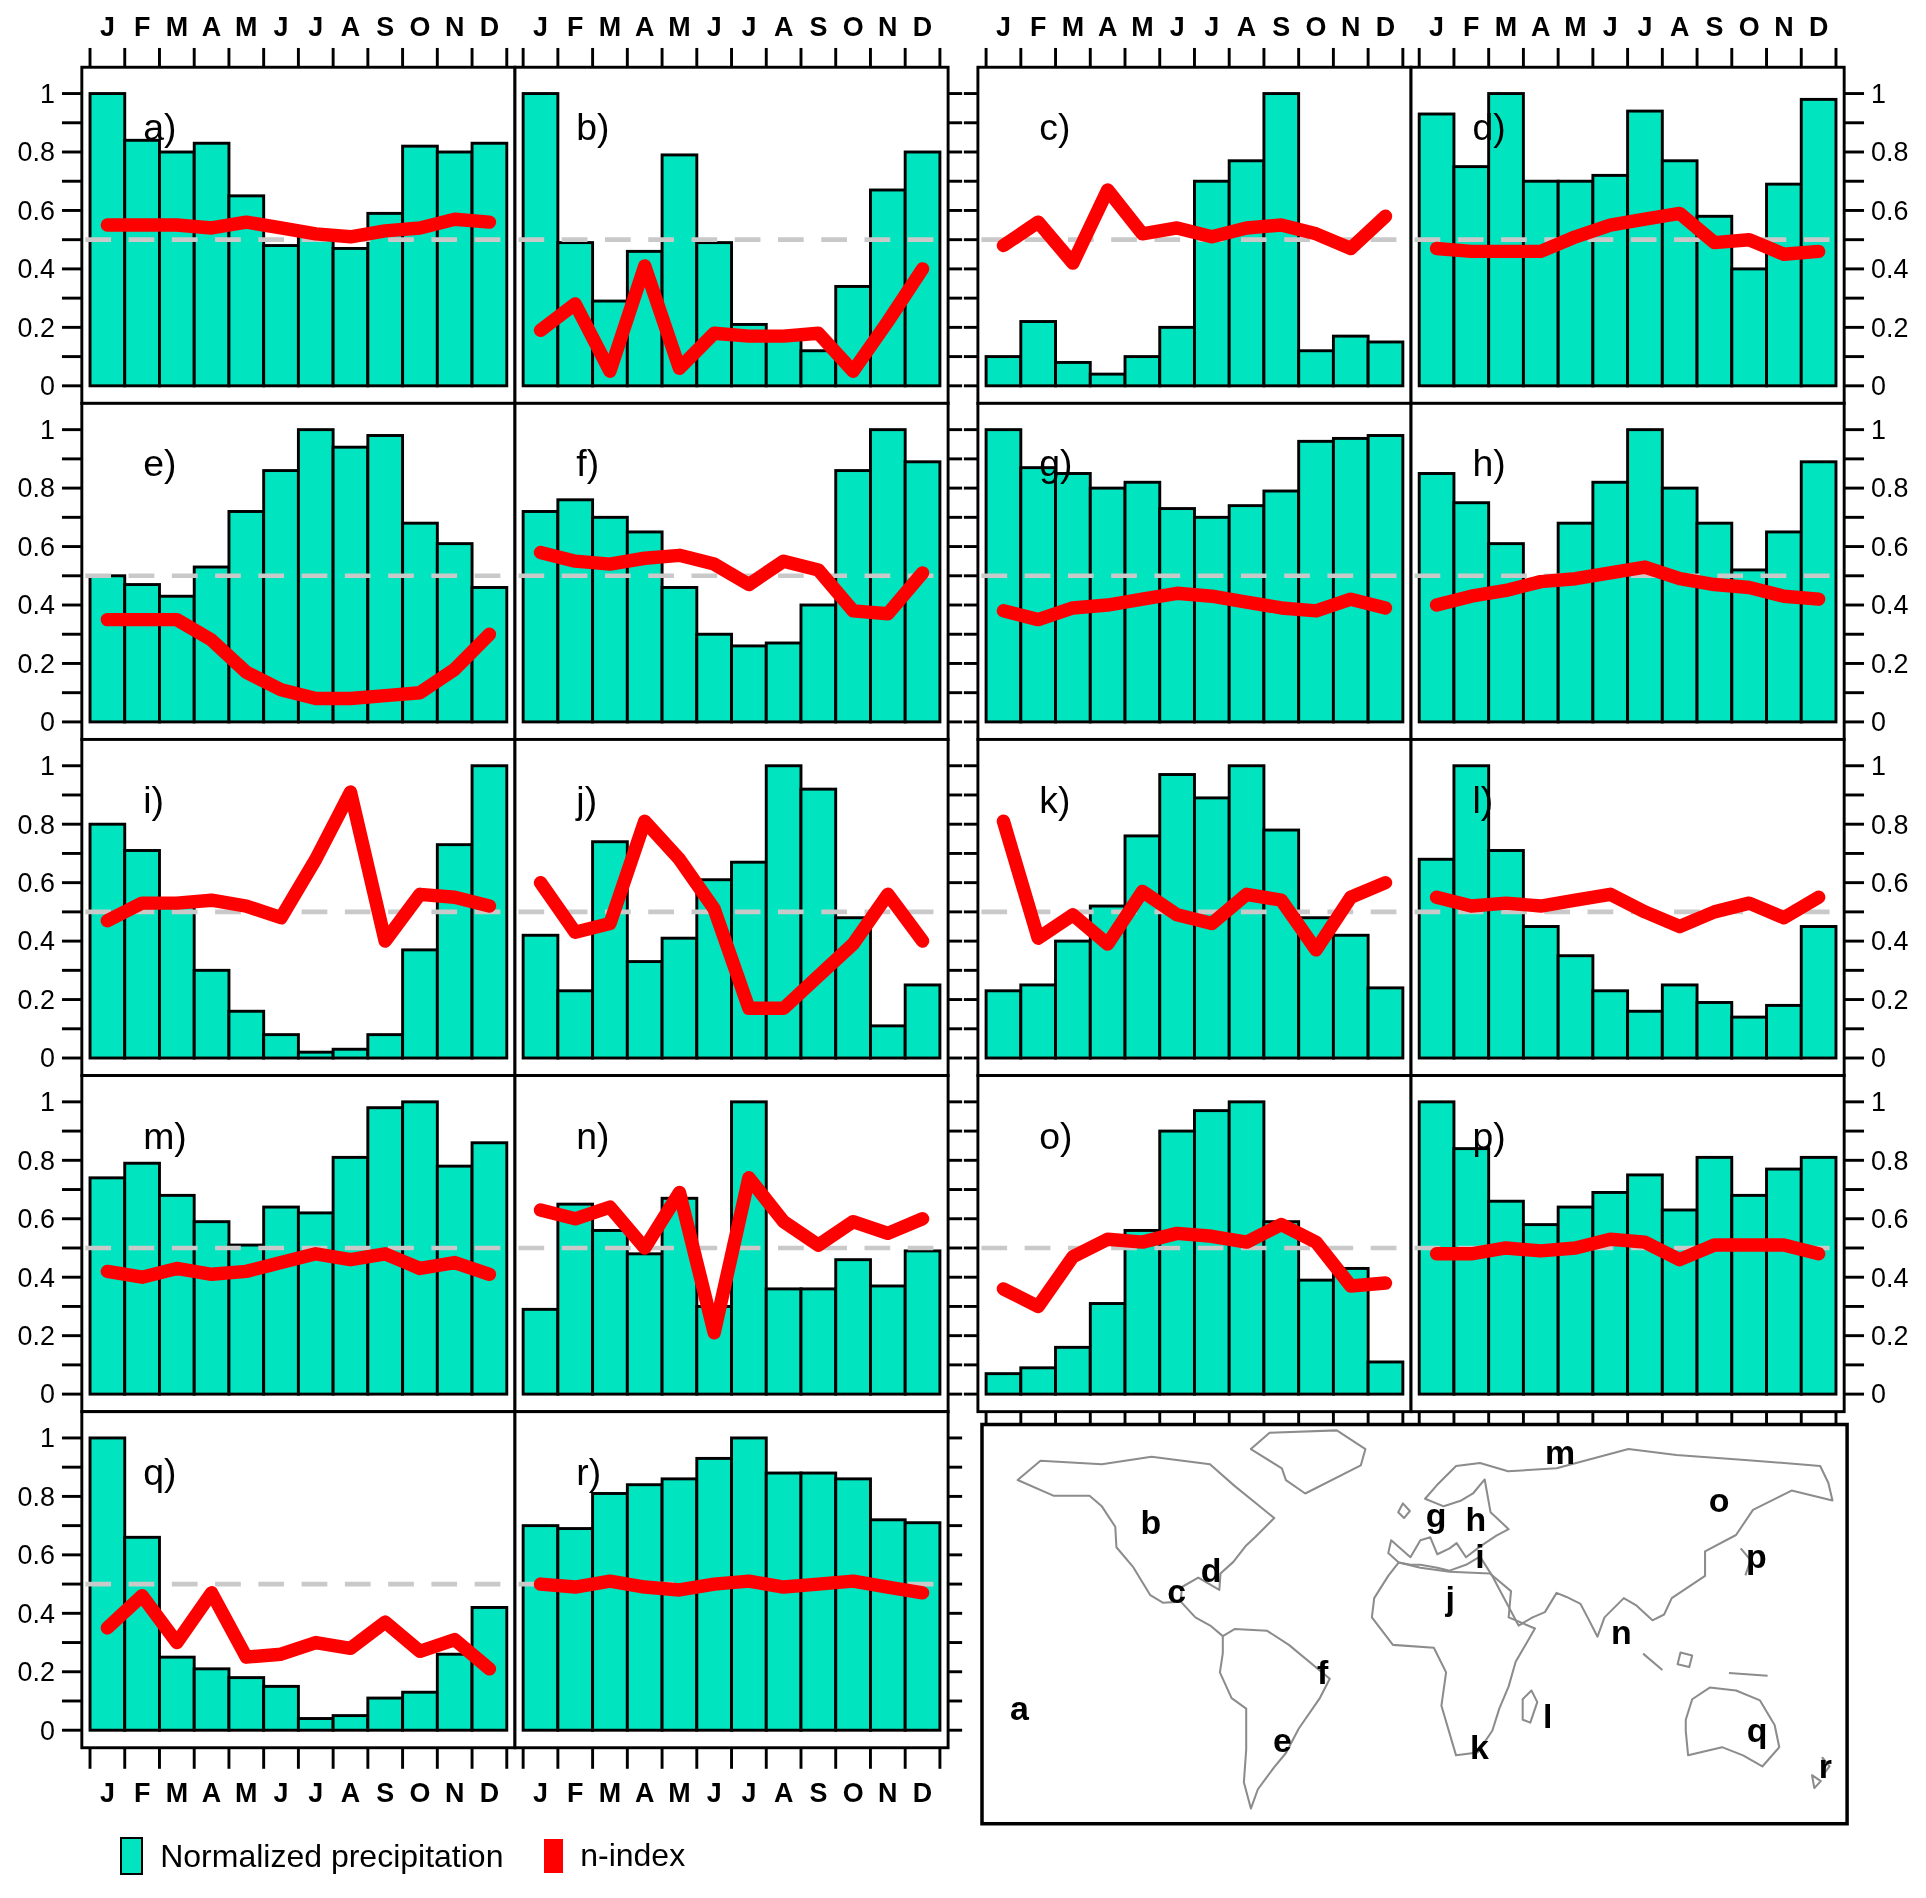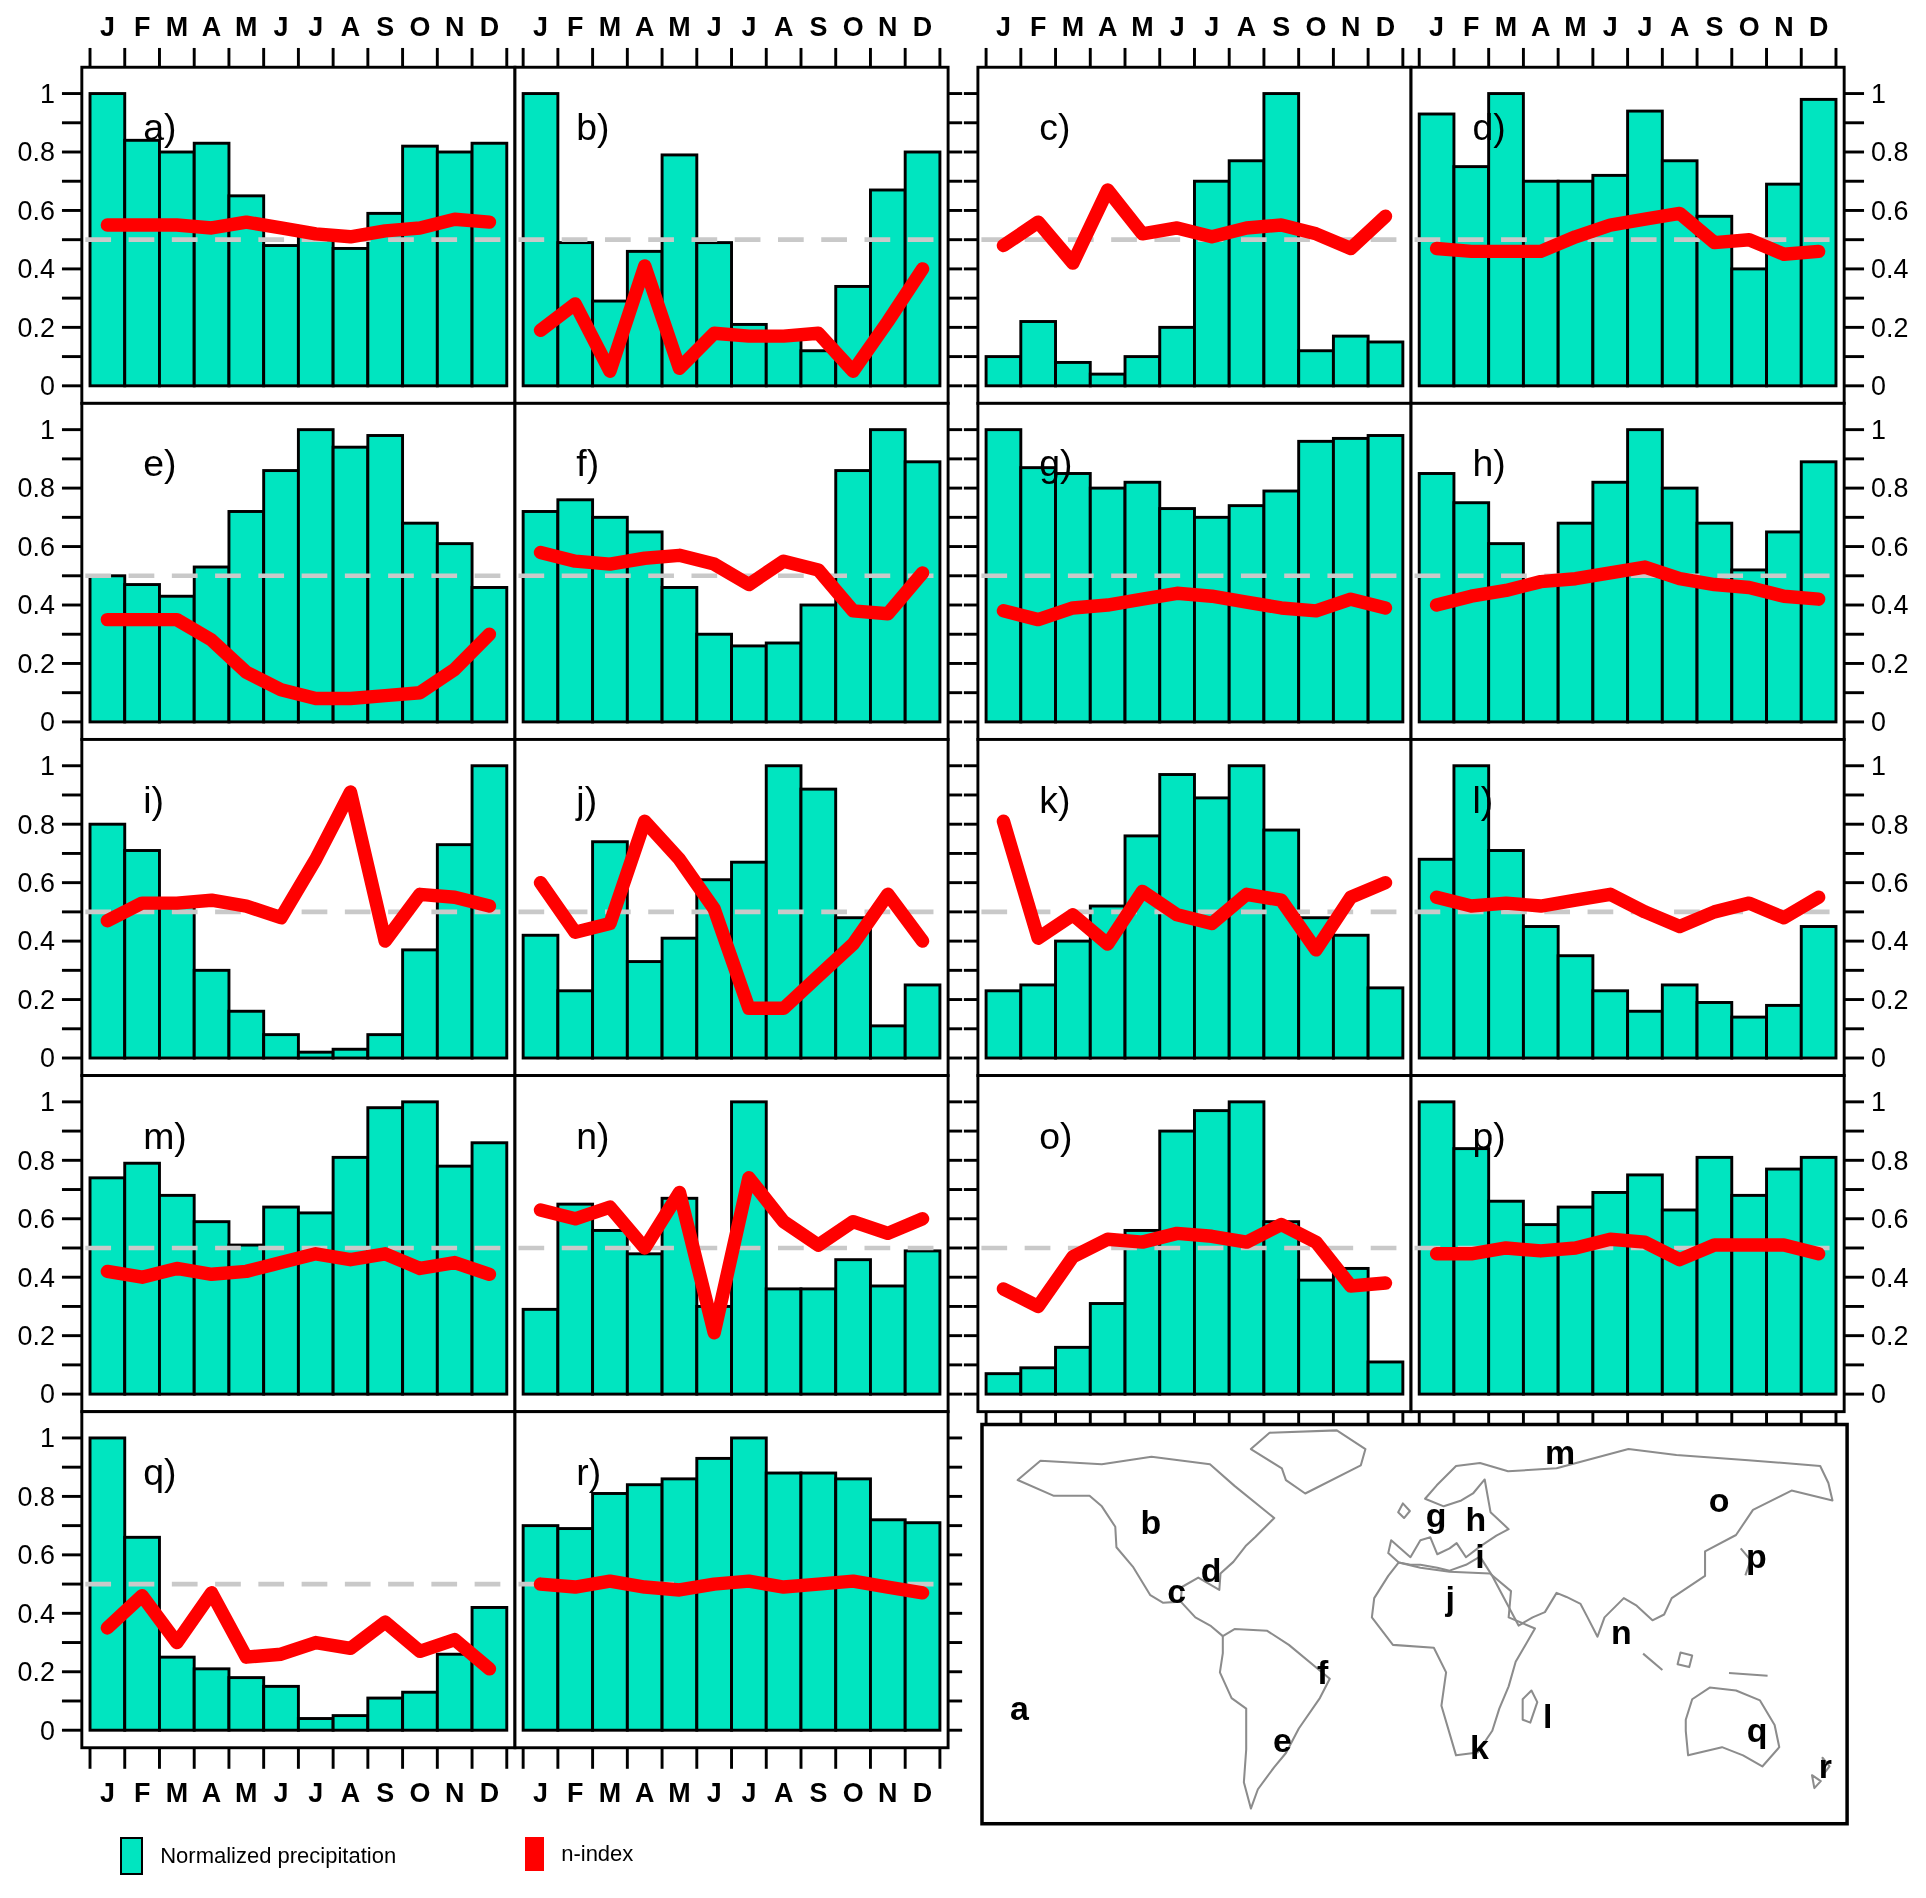--- a/index.html
+++ b/index.html
@@ -1,19 +1,19 @@
 <!DOCTYPE html>
 <html style="font-size:9.4px"><head>
 <meta charset="utf-8">
 <style>
   html,body{margin:0;padding:0;background:#ffffff;}
   #stage{position:relative;width:1926px;height:1898px;background:#ffffff;
          font-family:"Liberation Sans",sans-serif;overflow:hidden;}
   #fig{position:absolute;left:0;top:0;}
-  .legend-item{position:absolute;display:flex;align-items:center;font-size:22px;color:#000;}
+  .legend-item{position:absolute;display:flex;align-items:center;font-size:32px;color:#000;}
   .swatch{display:inline-block;width:18.7px;height:34px;margin-right:17.5px;}
   #sw1{border:2.9px solid #000;}
 </style>
 </head>
 <body>
 
 <div id="stage">
 
   <svg id="fig" width="1926" height="1898" viewBox="0 0 3295 3247">
       <g transform="translate(140,115)">
@@ -807,19 +807,19 @@
         <text x="1325" y="246" text-anchor="middle" font-size="58" font-weight="bold" fill="#000">p</text>
         <text x="1326" y="543" text-anchor="middle" font-size="58" font-weight="bold" fill="#000">q</text>
         <text x="1443" y="604" text-anchor="middle" font-size="58" font-weight="bold" fill="#000">r</text>
       </g>
     </svg>
 
   <div class="legend-item" id="leg1" style="left:120px;top:1837px">
     <span class="swatch" id="sw1" style="background: rgb(0, 229, 192);"></span>
     <span>Normalized precipitation</span>
   </div>
-  <div class="legend-item" id="leg2" style="left:525px;top:1837px">
+  <div class="legend-item" id="leg2" style="left:544px;top:1837px">
     <span class="swatch" id="sw2" style="background: rgb(255, 0, 0);"></span>
     <span>n-index</span>
   </div>
 
 </div>
 
 
 </body></html>

